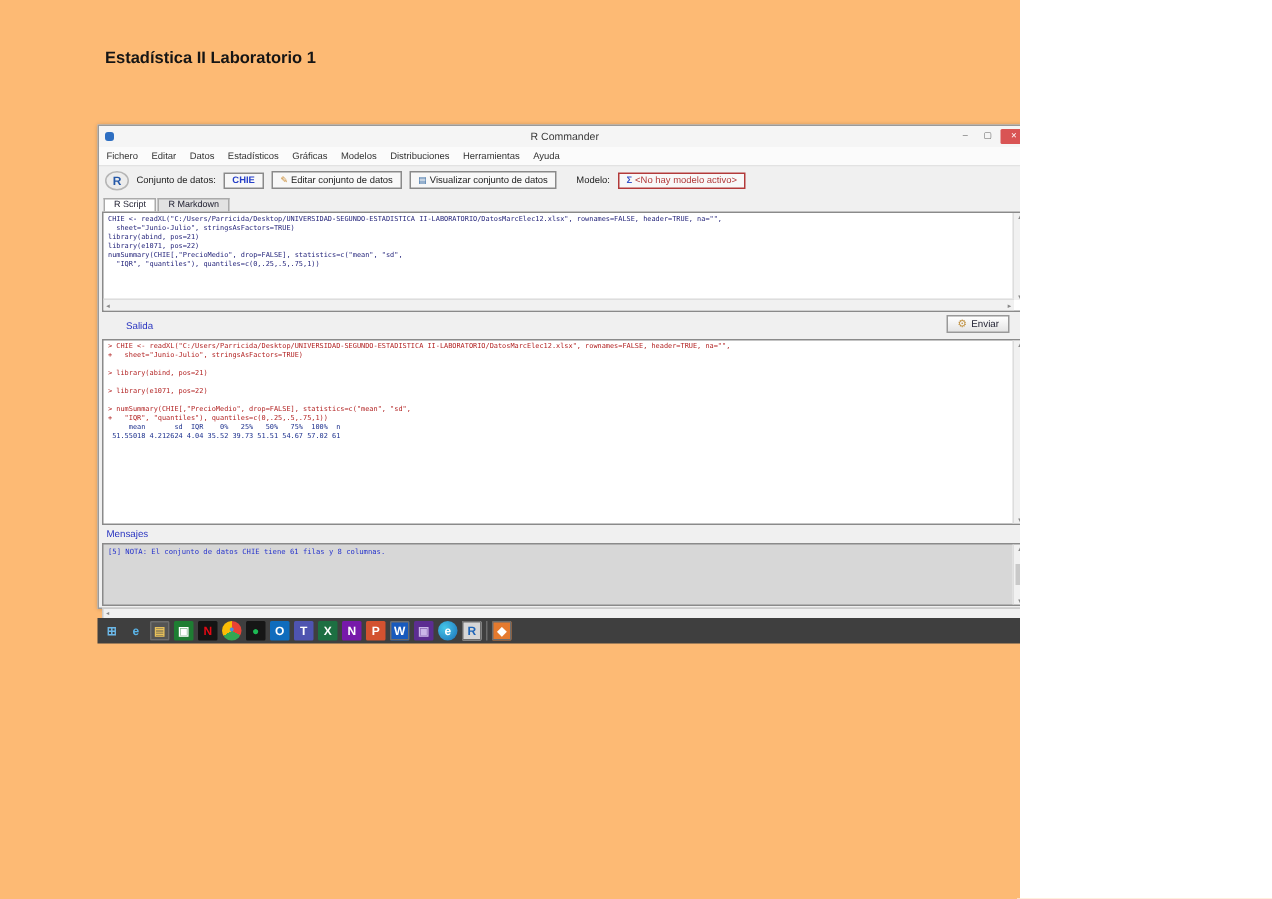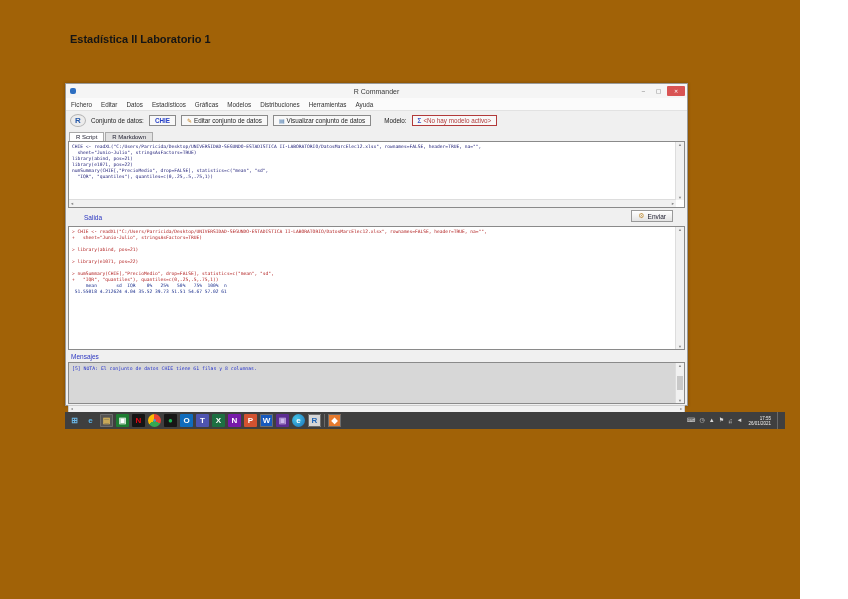--- a/index.html
+++ b/index.html
@@ -1,16 +1,16 @@
 <!DOCTYPE html>
 <html><head>
 <meta charset="utf-8">
 <style>
   html,body{margin:0;padding:0;background:#fff;}
-  .page{position:relative;width:800px;height:599px;background:#a16207;overflow:hidden;
+  .page{position:relative;width:680px;height:599px;background:#fdba74;overflow:hidden;
         font-family:"Liberation Sans",sans-serif;}
   .doc-title{position:absolute;left:70px;top:33px;font-size:11px;font-weight:bold;color:#151515;}
 
   
   .window{position:absolute;left:65px;top:83px;width:621px;height:321px;
           background:#f0f0f0;border:1px solid #9a9a9a;box-shadow:0 0 3px rgba(0,0,0,.25);}
   .titlebar{height:14px;display:flex;align-items:center;padding:0 2px;background:#f5f5f5;position:relative;}
   .app-dot{width:6px;height:6px;background:#2e6fc2;border-radius:2px;margin-left:2px;}
   .win-title{position:absolute;left:0;right:0;text-align:center;font-size:7px;color:#3a3a3a;}
   .win-controls{margin-left:auto;display:flex;gap:2px;z-index:2;}

